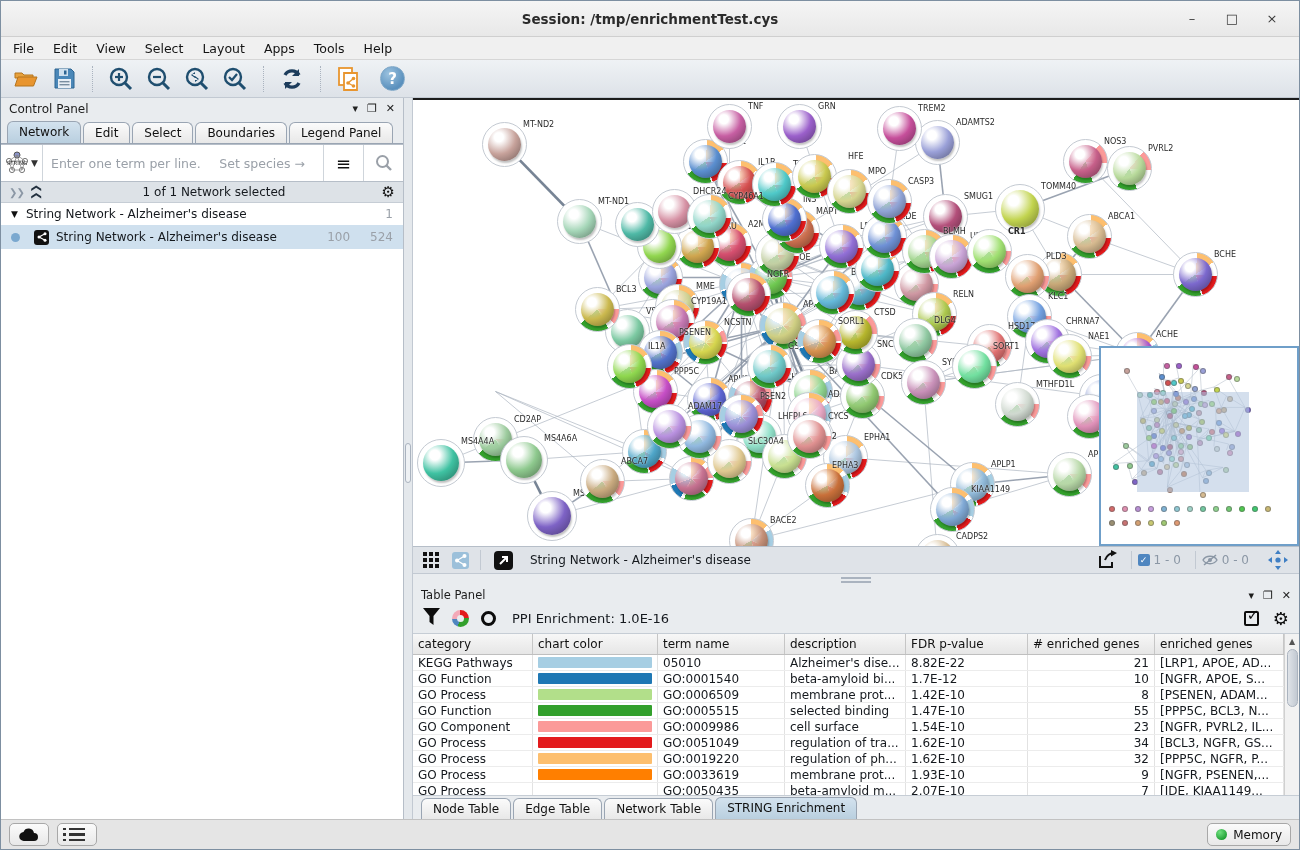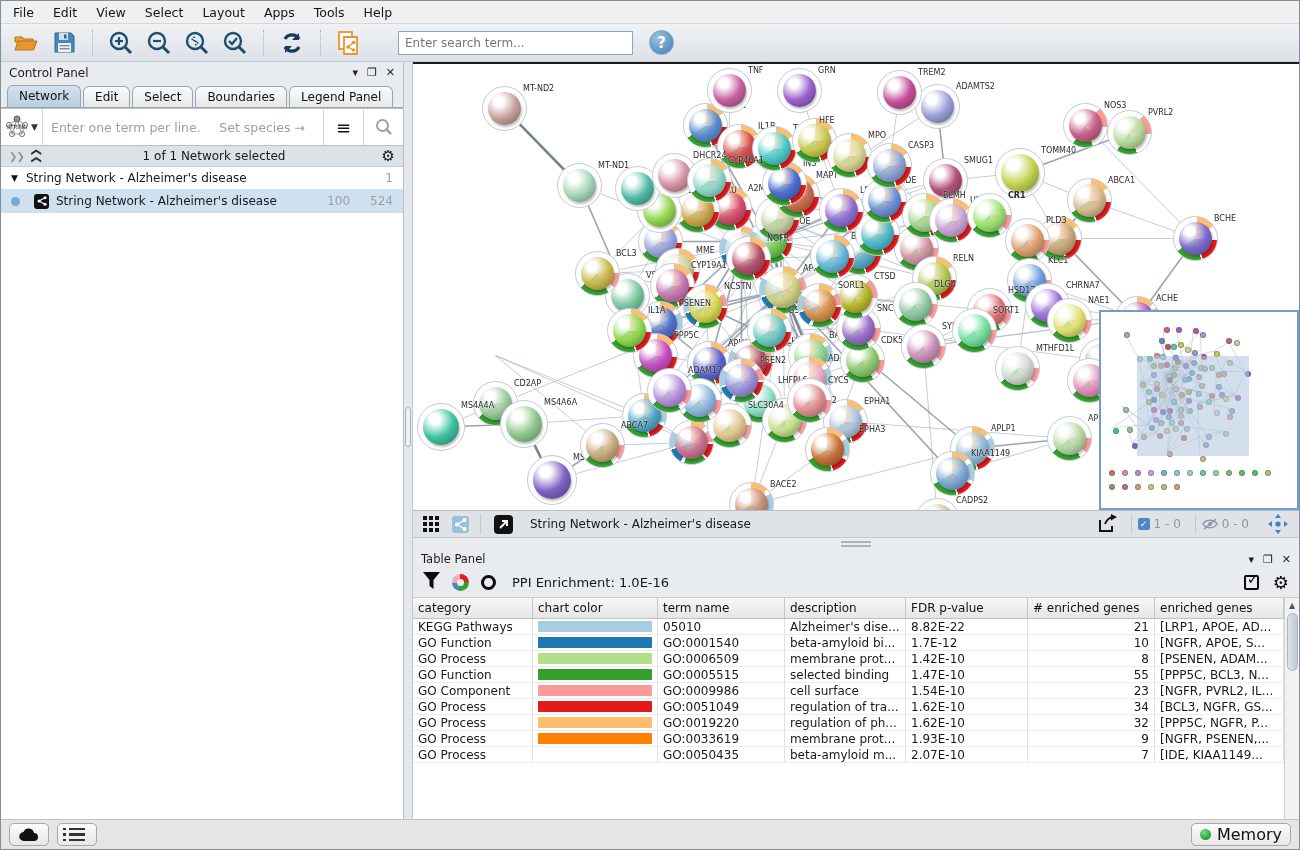--- a/index.html
+++ b/index.html
@@ -101,31 +101,39 @@
   .swatch { width:100%; height:11px; border-radius:1px; }
   .v-scroll { width:15px; background:#f2f2f2; border-left:1px solid #d0d0d0; display:flex; flex-direction:column; align-items:center; flex:0 0 auto;}
   .v-scroll .arr { height:14px; font-size:8px; color:#555; display:flex; align-items:center; }
   .v-scroll .thumb { width:11px; height:58px; background:linear-gradient(90deg,#dfe3e8,#c2c9d2); border:1px solid #aab3bf; border-radius:6px; margin-top:1px;}
 
   .tp-tabs { height:24px; display:flex; align-items:flex-end; gap:2px; padding-left:8px; background:#e9ecef; border-top:1px solid #c6cdd5; flex:0 0 auto;}
 
   
   .statusbar { height:30px; background:#e5e5e5; border-top:1px solid #c2c2c2; display:flex; align-items:center; padding:0 8px; gap:8px; flex:0 0 auto;}
   .sb-btn { height:23px; min-width:40px; border:1px solid #a8a8a8; border-radius:5px; background:linear-gradient(#fbfbfb,#e8e8e8); display:flex; align-items:center; justify-content:center; gap:6px; padding:0 8px; }
-  .mem { margin-left:auto; font-size:16px; color:#111; }
+  .mem { margin-left:auto; font-size:12px; color:#111; }
   .green-dot { width:11px; height:11px; border-radius:50%; background:radial-gradient(circle at 35% 30%, #6fe07f, #1f9e33 75%); }
   .list-ic { display:flex; flex-direction:column; gap:3px; }
   .list-ic i { display:block; width:16px; height:2.5px; background:#333; position:relative;}
   .list-ic i::before { content:""; position:absolute; left:-6px; top:0; width:3px; height:2.5px; background:#333; }
 </style>
 </head>
 <body>
 
 <div class="window">
 
+  <div class="titlebar">
+    <div class="title">Session: /tmp/enrichmentTest.cys</div>
+    <div class="win-controls">
+      <div class="win-btn">–</div>
+      <div class="win-btn">□</div>
+      <div class="win-btn">×</div>
+    </div>
+  </div>
 
   <div class="menubar" id="menubar">
       <span class="menu-item">File</span>
       <span class="menu-item">Edit</span>
       <span class="menu-item">View</span>
       <span class="menu-item">Select</span>
       <span class="menu-item">Layout</span>
       <span class="menu-item">Apps</span>
       <span class="menu-item">Tools</span>
       <span class="menu-item">Help</span>
@@ -193,21 +201,20 @@
       <svg width="26" height="26" viewBox="0 0 26 26">
           <rect x="3" y="2" width="13" height="17" fill="#fff" stroke="#e8952f" stroke-width="1.8"></rect>
           <path d="M8 7 h13 v17 h-13z" fill="#fff" stroke="#e8952f" stroke-width="1.8"></path>
           <circle cx="12" cy="17" r="1.8" fill="#e8952f"></circle>
           <circle cx="17.5" cy="12.5" r="1.8" fill="#e8952f"></circle>
           <circle cx="17.5" cy="20" r="1.8" fill="#e8952f"></circle>
           <line x1="12" y1="17" x2="17.5" y2="12.5" stroke="#e8952f" stroke-width="1.4"></line>
           <line x1="12" y1="17" x2="17.5" y2="20" stroke="#e8952f" stroke-width="1.4"></line>
         </svg>
     </span>
-    <input class="search-box" placeholder="Enter search term..." style="">
     <span class="help-btn">?</span>
   </div>
 
   <div class="main">
 
     <div class="control-panel">
       <div class="panel-head">
         <span>Control Panel</span>
         <span class="ph-btns">
           <span>▾</span>
@@ -634,21 +641,21 @@
           <div class="node" style="left: 237px; top: 199px; width: 45px; height: 45px;">
             <div class="ring" style="inset: 0px; background: conic-gradient(transparent 0deg, transparent 5deg, rgb(253, 191, 111) 5deg, rgb(253, 191, 111) 55deg, transparent 55deg, transparent 95deg, rgb(227, 26, 28) 95deg, rgb(227, 26, 28) 160deg, transparent 160deg, transparent 165deg, rgb(51, 160, 44) 165deg, rgb(51, 160, 44) 235deg, transparent 235deg, transparent 360deg), rgb(255, 255, 255);"></div>
             <div class="ball" style="left: 6px; top: 6px; width: 33px; height: 33px; background: radial-gradient(circle at 33% 28%, rgb(255, 255, 255) 0%, rgba(255, 255, 255, 0.65) 14%, rgb(198, 121, 179) 52%, rgb(123, 75, 111) 96%);"></div>
             <div class="lbl" style="left: 41px; top: -2px;">CYP19A1</div>
           </div>
           <div class="node" style="left: 270px; top: 220px; width: 45px; height: 45px;">
             <div class="ring" style="inset: 0px; background: conic-gradient(transparent 0deg, transparent 0deg, rgb(253, 191, 111) 0deg, rgb(253, 191, 111) 40deg, transparent 40deg, transparent 55deg, rgb(251, 154, 153) 55deg, rgb(251, 154, 153) 90deg, transparent 90deg, transparent 95deg, rgb(227, 26, 28) 95deg, rgb(227, 26, 28) 135deg, transparent 135deg, transparent 140deg, rgb(51, 160, 44) 140deg, rgb(51, 160, 44) 200deg, transparent 200deg, transparent 210deg, rgb(31, 120, 180) 210deg, rgb(31, 120, 180) 250deg, transparent 250deg, transparent 255deg, rgb(166, 206, 227) 255deg, rgb(166, 206, 227) 300deg, transparent 300deg, transparent 360deg), rgb(255, 255, 255);"></div>
             <div class="ball" style="left: 6px; top: 6px; width: 33px; height: 33px; background: radial-gradient(circle at 33% 28%, rgb(255, 255, 255) 0%, rgba(255, 255, 255, 0.65) 14%, rgb(214, 214, 79) 52%, rgb(133, 133, 49) 96%);"></div>
             <div class="lbl" style="left: 41px; top: -2px;">NCSTN</div>
           </div>
-          <div class="node" style="left: 225px; top: 237px; width: 45px; height: 45px;">
+          <div class="node" style="left: 225px; top: 230px; width: 45px; height: 45px;">
             <div class="ring" style="inset: 0px; background: conic-gradient(transparent 0deg, transparent 0deg, rgb(253, 191, 111) 0deg, rgb(253, 191, 111) 45deg, transparent 45deg, transparent 60deg, rgb(166, 206, 227) 60deg, rgb(166, 206, 227) 110deg, transparent 110deg, transparent 120deg, rgb(227, 26, 28) 120deg, rgb(227, 26, 28) 165deg, transparent 165deg, transparent 170deg, rgb(51, 160, 44) 170deg, rgb(51, 160, 44) 240deg, transparent 240deg, transparent 360deg), rgb(255, 255, 255);"></div>
             <div class="ball" style="left: 6px; top: 6px; width: 33px; height: 33px; background: radial-gradient(circle at 33% 28%, rgb(255, 255, 255) 0%, rgba(255, 255, 255, 0.65) 14%, rgb(82, 114, 203) 52%, rgb(51, 71, 126) 96%);"></div>
             <div class="lbl" style="left: 41px; top: -2px;">PSENEN</div>
           </div>
           <div class="node" style="left: 220px; top: 269px; width: 45px; height: 45px;">
             <div class="ring" style="inset: 0px; background: conic-gradient(transparent 0deg, transparent 5deg, rgb(253, 191, 111) 5deg, rgb(253, 191, 111) 55deg, transparent 55deg, transparent 95deg, rgb(227, 26, 28) 95deg, rgb(227, 26, 28) 160deg, transparent 160deg, transparent 165deg, rgb(51, 160, 44) 165deg, rgb(51, 160, 44) 235deg, transparent 235deg, transparent 360deg), rgb(255, 255, 255);"></div>
             <div class="ball" style="left: 6px; top: 6px; width: 33px; height: 33px; background: radial-gradient(circle at 33% 28%, rgb(255, 255, 255) 0%, rgba(255, 255, 255, 0.65) 14%, rgb(198, 79, 198) 52%, rgb(123, 49, 123) 96%);"></div>
             <div class="lbl" style="left: 41px; top: -2px;">PPP5C</div>
           </div>
           <div class="node" style="left: 274px; top: 277px; width: 45px; height: 45px;">
@@ -742,21 +749,21 @@
             <div class="lbl" style="left: 41px; top: -2px;">ACHE</div>
           </div>
           <div class="node" style="left: 537px; top: 362px; width: 45px; height: 45px;">
             <div class="ring" style="inset: 0px; background: conic-gradient(transparent 0deg, transparent 0deg, rgb(253, 191, 111) 0deg, rgb(253, 191, 111) 45deg, transparent 45deg, transparent 60deg, rgb(166, 206, 227) 60deg, rgb(166, 206, 227) 110deg, transparent 110deg, transparent 120deg, rgb(227, 26, 28) 120deg, rgb(227, 26, 28) 165deg, transparent 165deg, transparent 170deg, rgb(51, 160, 44) 170deg, rgb(51, 160, 44) 240deg, transparent 240deg, transparent 360deg), rgb(255, 255, 255);"></div>
             <div class="ball" style="left: 6px; top: 6px; width: 33px; height: 33px; background: radial-gradient(circle at 33% 28%, rgb(255, 255, 255) 0%, rgba(255, 255, 255, 0.65) 14%, rgb(145, 186, 218) 52%, rgb(90, 115, 135) 96%);"></div>
             <div class="lbl" style="left: 41px; top: -2px;">APLP1</div>
           </div>
           <div class="node" style="left: 392px; top: 363px; width: 45px; height: 45px;">
             <div class="ring" style="inset: 0px; background: conic-gradient(transparent 0deg, transparent 0deg, rgb(253, 191, 111) 0deg, rgb(253, 191, 111) 45deg, transparent 45deg, transparent 60deg, rgb(166, 206, 227) 60deg, rgb(166, 206, 227) 110deg, transparent 110deg, transparent 120deg, rgb(227, 26, 28) 120deg, rgb(227, 26, 28) 165deg, transparent 165deg, transparent 170deg, rgb(51, 160, 44) 170deg, rgb(51, 160, 44) 240deg, transparent 240deg, transparent 360deg), rgb(255, 255, 255);"></div>
             <div class="ball" style="left: 6px; top: 6px; width: 33px; height: 33px; background: radial-gradient(circle at 33% 28%, rgb(255, 255, 255) 0%, rgba(255, 255, 255, 0.65) 14%, rgb(201, 112, 58) 52%, rgb(125, 69, 36) 96%);"></div>
-            <div class="lbl" style="left: 54px; top: -2px;">EPHA3</div>
+            <div class="lbl" style="left: 27px; top: -2px;">EPHA3</div>
           </div>
           <div class="node" style="left: 517px; top: 387px; width: 45px; height: 45px;">
             <div class="ring" style="inset: 0px; background: conic-gradient(transparent 0deg, transparent 0deg, rgb(253, 191, 111) 0deg, rgb(253, 191, 111) 45deg, transparent 45deg, transparent 60deg, rgb(166, 206, 227) 60deg, rgb(166, 206, 227) 110deg, transparent 110deg, transparent 120deg, rgb(227, 26, 28) 120deg, rgb(227, 26, 28) 165deg, transparent 165deg, transparent 170deg, rgb(51, 160, 44) 170deg, rgb(51, 160, 44) 240deg, transparent 240deg, transparent 360deg), rgb(255, 255, 255);"></div>
             <div class="ball" style="left: 6px; top: 6px; width: 33px; height: 33px; background: radial-gradient(circle at 33% 28%, rgb(255, 255, 255) 0%, rgba(255, 255, 255, 0.65) 14%, rgb(127, 168, 212) 52%, rgb(79, 104, 131) 96%);"></div>
             <div class="lbl" style="left: 41px; top: -2px;">KIAA1149</div>
           </div>
           <div class="node" style="left: 384px; top: 219px; width: 45px; height: 45px;">
             <div class="ring" style="inset: 0px; background: conic-gradient(transparent 0deg, transparent 0deg, rgb(253, 191, 111) 0deg, rgb(253, 191, 111) 40deg, transparent 40deg, transparent 55deg, rgb(251, 154, 153) 55deg, rgb(251, 154, 153) 90deg, transparent 90deg, transparent 95deg, rgb(227, 26, 28) 95deg, rgb(227, 26, 28) 135deg, transparent 135deg, transparent 140deg, rgb(51, 160, 44) 140deg, rgb(51, 160, 44) 200deg, transparent 200deg, transparent 210deg, rgb(31, 120, 180) 210deg, rgb(31, 120, 180) 250deg, transparent 250deg, transparent 255deg, rgb(166, 206, 227) 255deg, rgb(166, 206, 227) 300deg, transparent 300deg, transparent 360deg), rgb(255, 255, 255);"></div>
             <div class="ball" style="left: 6px; top: 6px; width: 33px; height: 33px; background: radial-gradient(circle at 33% 28%, rgb(255, 255, 255) 0%, rgba(255, 255, 255, 0.65) 14%, rgb(214, 145, 79) 52%, rgb(133, 90, 49) 96%);"></div>
             <div class="lbl" style="left: 41px; top: -2px;">SORL1</div>
@@ -827,21 +834,21 @@
             <div class="lbl" style="left: 41px; top: -2px;">IL1B</div>
           </div>
           <div class="node" style="left: 339px; top: 62px; width: 45px; height: 45px;">
             <div class="ring" style="inset: 0px; background: conic-gradient(transparent 0deg, transparent 5deg, rgb(253, 191, 111) 5deg, rgb(253, 191, 111) 55deg, transparent 55deg, transparent 95deg, rgb(227, 26, 28) 95deg, rgb(227, 26, 28) 160deg, transparent 160deg, transparent 165deg, rgb(51, 160, 44) 165deg, rgb(51, 160, 44) 235deg, transparent 235deg, transparent 360deg), rgb(255, 255, 255);"></div>
             <div class="ball" style="left: 6px; top: 6px; width: 33px; height: 33px; background: radial-gradient(circle at 33% 28%, rgb(255, 255, 255) 0%, rgba(255, 255, 255, 0.65) 14%, rgb(79, 201, 201) 52%, rgb(49, 125, 125) 96%);"></div>
             <div class="lbl" style="left: 41px; top: -2px;">TF</div>
           </div>
           <div class="node" style="left: 379px; top: 54px; width: 45px; height: 45px;">
             <div class="ring" style="inset: 0px; background: conic-gradient(transparent 0deg, transparent 5deg, rgb(253, 191, 111) 5deg, rgb(253, 191, 111) 55deg, transparent 55deg, transparent 95deg, rgb(227, 26, 28) 95deg, rgb(227, 26, 28) 160deg, transparent 160deg, transparent 165deg, rgb(51, 160, 44) 165deg, rgb(51, 160, 44) 235deg, transparent 235deg, transparent 360deg), rgb(255, 255, 255);"></div>
             <div class="ball" style="left: 6px; top: 6px; width: 33px; height: 33px; background: radial-gradient(circle at 33% 28%, rgb(255, 255, 255) 0%, rgba(255, 255, 255, 0.65) 14%, rgb(201, 201, 79) 52%, rgb(125, 125, 49) 96%);"></div>
-            <div class="lbl" style="left: 27px; top: -2px; text-align: center;">HFE</div>
+            <div class="lbl" style="left: 56px; top: -2px; text-align: center;">HFE</div>
           </div>
           <div class="node" style="left: 414px; top: 69px; width: 45px; height: 45px;">
             <div class="ring" style="inset: 0px; background: conic-gradient(transparent 0deg, transparent 5deg, rgb(253, 191, 111) 5deg, rgb(253, 191, 111) 55deg, transparent 55deg, transparent 95deg, rgb(227, 26, 28) 95deg, rgb(227, 26, 28) 160deg, transparent 160deg, transparent 165deg, rgb(51, 160, 44) 165deg, rgb(51, 160, 44) 235deg, transparent 235deg, transparent 360deg), rgb(255, 255, 255);"></div>
             <div class="ball" style="left: 6px; top: 6px; width: 33px; height: 33px; background: radial-gradient(circle at 33% 28%, rgb(255, 255, 255) 0%, rgba(255, 255, 255, 0.65) 14%, rgb(214, 214, 145) 52%, rgb(133, 133, 90) 96%);"></div>
             <div class="lbl" style="left: 41px; top: -2px;">MPO</div>
           </div>
           <div class="node" style="left: 454px; top: 79px; width: 45px; height: 45px;">
             <div class="ring" style="inset: 0px; background: conic-gradient(transparent 0deg, transparent 5deg, rgb(253, 191, 111) 5deg, rgb(253, 191, 111) 55deg, transparent 55deg, transparent 95deg, rgb(227, 26, 28) 95deg, rgb(227, 26, 28) 160deg, transparent 160deg, transparent 165deg, rgb(51, 160, 44) 165deg, rgb(51, 160, 44) 235deg, transparent 235deg, transparent 360deg), rgb(255, 255, 255);"></div>
             <div class="ball" style="left: 6px; top: 6px; width: 33px; height: 33px; background: radial-gradient(circle at 33% 28%, rgb(255, 255, 255) 0%, rgba(255, 255, 255, 0.65) 14%, rgb(145, 164, 214) 52%, rgb(90, 102, 133) 96%);"></div>
             <div class="lbl" style="left: 41px; top: -2px;">CASP3</div>
@@ -1458,20 +1465,26 @@
                 <div class="g-cell c4">2.07E-10</div>
                 <div class="g-cell c5">7</div>
                 <div class="g-cell c6">[IDE, KIAA1149...</div>
               </div>
             </div>
           <div class="v-scroll">
             <span class="arr">▲</span>
             <span class="thumb"></span>
           </div>
         </div>
+        <div class="tp-tabs" id="tp-tabs">
+            <span class="tab">Node Table</span>
+            <span class="tab">Edge Table</span>
+            <span class="tab">Network Table</span>
+            <span class="tab active">STRING Enrichment</span>
+          </div>
       </div>
     </div>
   </div>
 
   <div class="statusbar">
     <span class="sb-btn">
       <svg width="20" height="14" viewBox="0 0 20 14">
           <path d="M5 13 a4.5 4.5 0 0 1 -.5 -9 a5.5 5.5 0 0 1 10.5 1 a3.8 3.8 0 0 1 0 8z" fill="#111"></path>
         </svg>
     </span>

